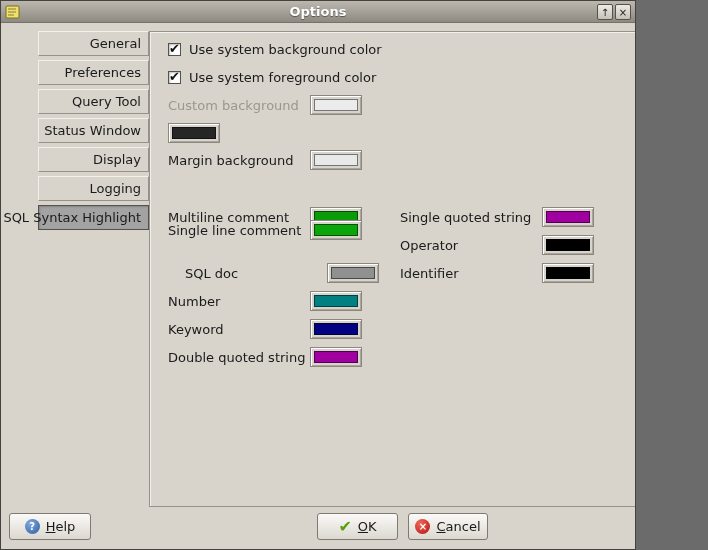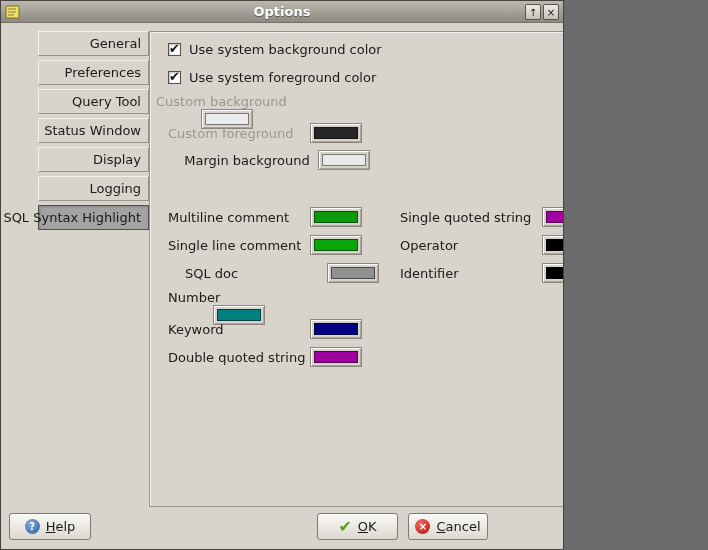--- a/index.html
+++ b/index.html
@@ -1,19 +1,19 @@
 <!DOCTYPE html>
 <html><head>
 <meta charset="utf-8">
 <style>
   * { box-sizing: border-box; margin: 0; padding: 0; }
   html,body { background:#6b6b6b; }
   body { font-family:"DejaVu Sans","Liberation Sans",sans-serif; font-size:13px; color:#1a1a1a; }
 
-  .window { position:relative; width:564px; height:550px; background:#d8d4cc;
+  .window { position:relative; width:636px; height:550px; background:#d8d4cc;
             border:1px solid #45423d; overflow:hidden; }
 
   
   .titlebar { position:absolute; left:0; top:0; right:0; height:22px;
               background:linear-gradient(#bcb8b0,#8e8a82); border-bottom:1px solid #767269; }
   .title-icon { position:absolute; left:4px; top:3px; width:16px; height:16px; }
   .title { position:absolute; left:0; right:0; top:3px; text-align:center; color:#fff;
            font-weight:bold; font-size:13px; text-shadow:0 1px 1px rgba(0,0,0,.45); }
   .tb-btn { position:absolute; top:3px; width:16px; height:16px; border:1px solid #55524c;
             border-radius:2px; background:linear-gradient(#eeebe5,#c5c1b9);
@@ -112,58 +112,57 @@
       </span>
       <span class="lbl">Use system background color</span>
     </div>
     <div class="row" style="left:18px; top:34px;">
       <span class="checkbox">
         <span class="mark">✔</span>
       </span>
       <span class="lbl">Use system foreground color</span>
     </div>
 
-    <div class="row" style="left:6px; top:62px;flex-direction:column;">
+    <div class="row" style="left:18px; top:62px;">
       <span class="lbl w dim">Custom background</span>
       <button class="swatch">
         <span class="inner" style="background: rgb(236, 236, 236);"></span>
       </button>
     </div>
     <div class="row" style="left:18px; top:90px;">
-      <span class="lbl w dim">Custom foreground</span>
       <button class="swatch">
         <span class="inner" style="background: rgb(38, 38, 38);"></span>
       </button>
     </div>
-    <div class="row" style="left:26px; top:117px;text-align:center;">
+    <div class="row" style="left:18px; top:117px;">
       <span class="lbl w">Margin background</span>
       <button class="swatch">
         <span class="inner" style="background: rgb(233, 233, 233);"></span>
       </button>
     </div>
 
     <div class="row" style="left:18px; top:174px;">
       <span class="lbl w">Multiline comment</span>
       <button class="swatch">
         <span class="inner" style="background: rgb(10, 154, 10);"></span>
       </button>
     </div>
-    <div class="row" style="left:18px; top:202px;">
+    <div class="row" style="left:18px; top:187px;">
       <span class="lbl w">Single line comment</span>
       <button class="swatch">
         <span class="inner" style="background: rgb(10, 165, 10);"></span>
       </button>
     </div>
     <div class="row" style="left:35px; top:230px;">
       <span class="lbl w">SQL doc</span>
       <button class="swatch">
         <span class="inner" style="background: rgb(144, 144, 144);"></span>
       </button>
     </div>
-    <div class="row" style="left:18px; top:258px;flex-direction:column;">
+    <div class="row" style="left:18px; top:258px;">
       <span class="lbl w">Number</span>
       <button class="swatch">
         <span class="inner" style="background: rgb(0, 128, 128);"></span>
       </button>
     </div>
     <div class="row" style="left:18px; top:286px;">
       <span class="lbl w">Keyword</span>
       <button class="swatch">
         <span class="inner" style="background: rgb(0, 0, 128);"></span>
       </button>

